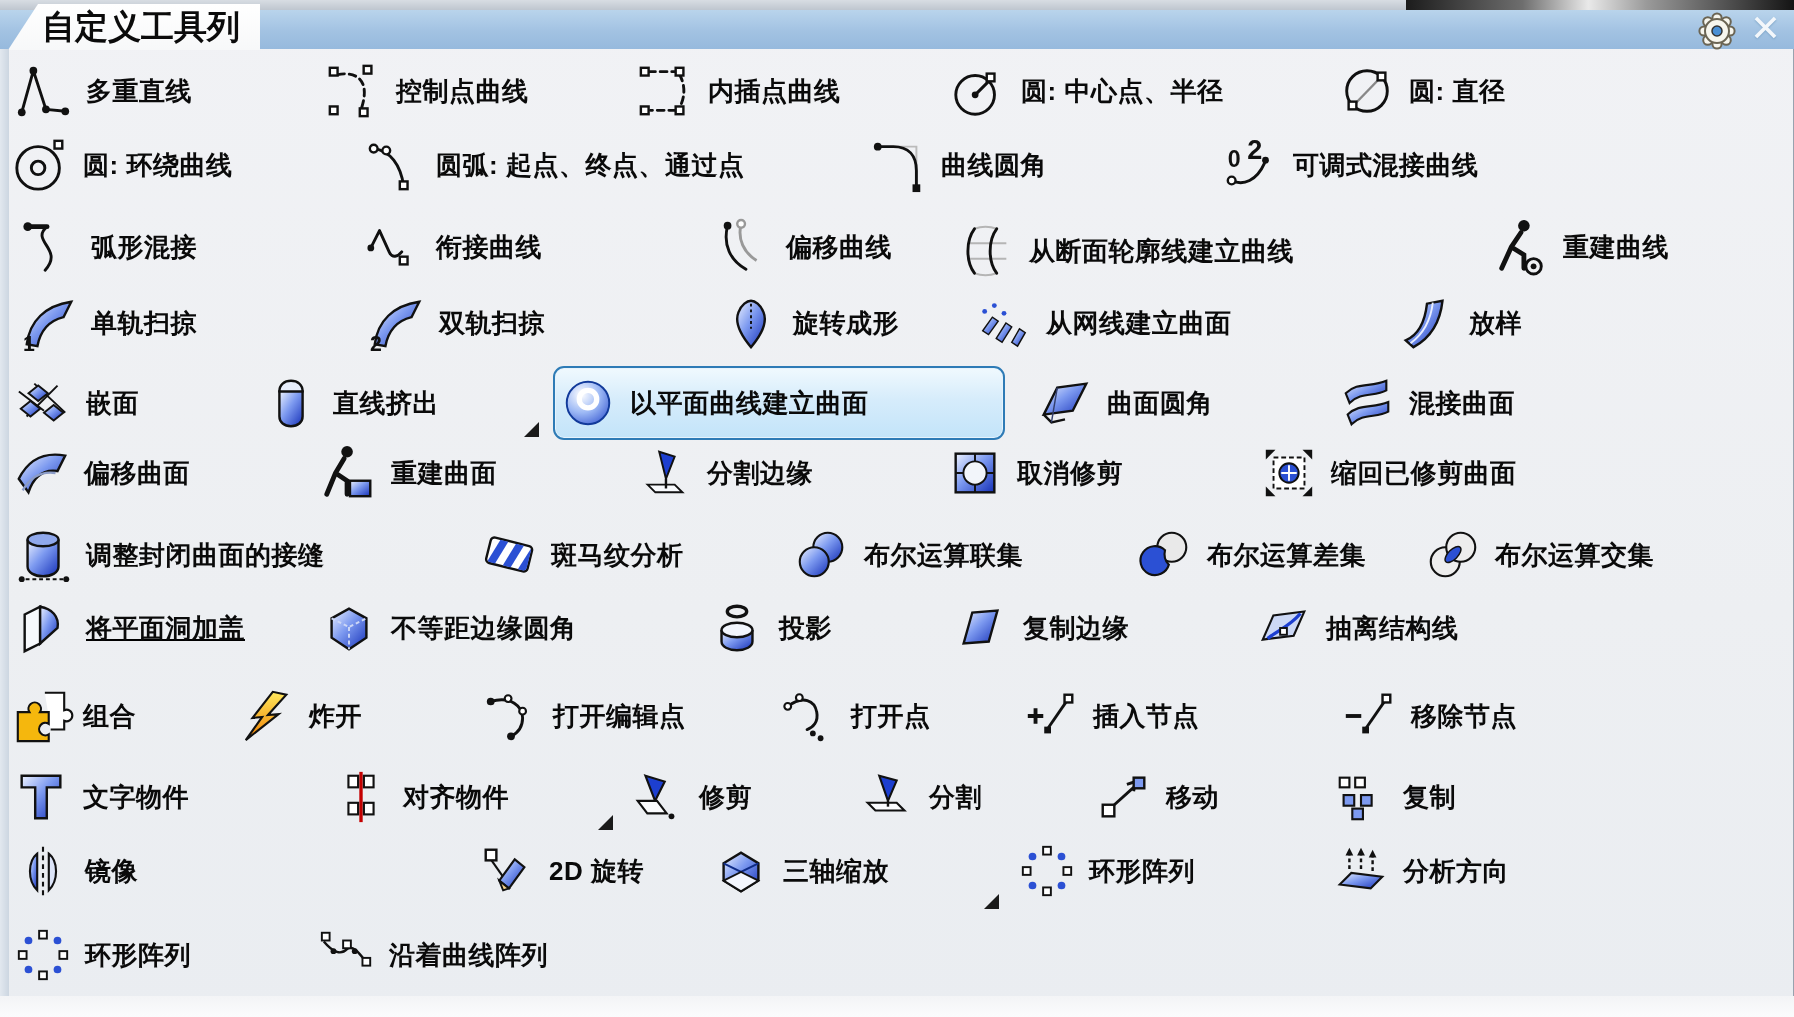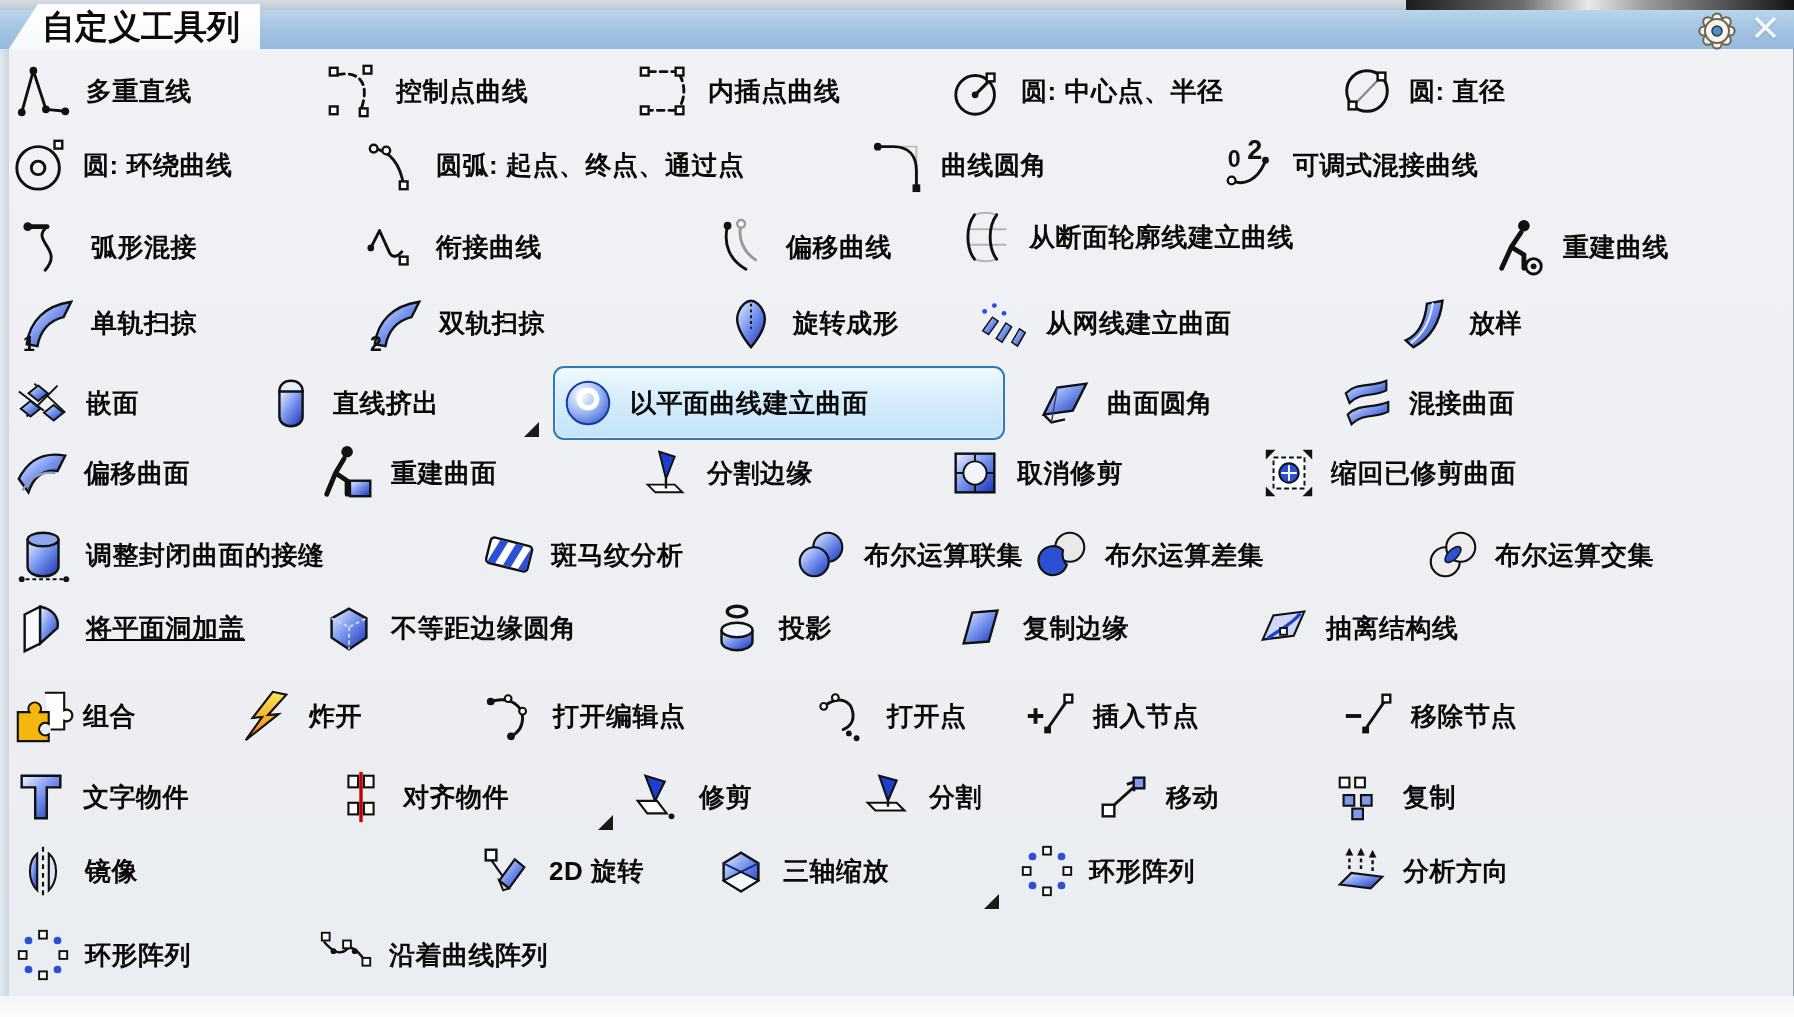--- a/index.html
+++ b/index.html
@@ -220,21 +220,21 @@
       <span class="ticon">
         <svg viewBox="0 0 60 60">
           <path d="M27 6 C23 22 30 36 43 44" stroke="#999" stroke-width="3" fill="none"></path>
           <circle cx="27" cy="6" r="4" fill="#fff" stroke="#999" stroke-width="2.5"></circle>
           <path d="M13 8 C8 28 16 44 32 53" stroke="#101010" stroke-width="3" fill="none" stroke-linecap="round" stroke-linejoin="round"></path>
           <circle cx="13" cy="8" r="4" fill="#111"></circle>
         </svg>
       </span>
       <span class="tlabel">偏移曲线</span>
     </div>
-    <div class="tb-item" style="left: 958px; top: 206px;">
+    <div class="tb-item" style="left: 958px; top: 220px;">
       <span class="ticon">
         <svg viewBox="0 0 60 60">
           <path d="M17 7 C25 4 32 4 40 7 M17 53 C25 56 32 56 40 53 M10 22 H50 M10 38 H50" stroke="#b5b5b5" stroke-width="2" fill="none"></path>
           <path d="M17 7 C8 19 8 41 17 53" stroke="#101010" stroke-width="3" fill="none" stroke-linecap="round" stroke-linejoin="round"></path>
           <path d="M40 7 C31 19 31 41 40 53" stroke="#101010" stroke-width="3" fill="none" stroke-linecap="round" stroke-linejoin="round"></path>
         </svg>
       </span>
       <span class="tlabel">从断面轮廓线建立曲线</span>
     </div>
     <div class="tb-item" style="left: 1492px; top: 216px;">
@@ -440,21 +440,21 @@
     </div>
     <div class="tb-item" style="left: 793px; top: 524px;">
       <span class="ticon">
         <svg viewBox="0 0 60 60">
           <circle cx="36" cy="22" r="15" fill="url(#bg)" stroke="#111" stroke-width="2.2"></circle>
           <circle cx="22" cy="37" r="15" fill="url(#bg)" stroke="#111" stroke-width="2.2"></circle>
         </svg>
       </span>
       <span class="tlabel">布尔运算联集</span>
     </div>
-    <div class="tb-item" style="left: 1034px; top: 524px;">
+    <div class="tb-item" style="left: 1136px; top: 524px;">
       <span class="ticon">
         <svg viewBox="0 0 60 60">
           <circle cx="37" cy="22" r="15" fill="#e9e9e9" stroke="#111" stroke-width="2.2"></circle>
           <path d="M30 25 A15 15 0 1 0 34 40 A16 16 0 0 1 30 25 Z" fill="#2b50d4" stroke="#111" stroke-width="2.2"></path>
         </svg>
       </span>
       <span class="tlabel">布尔运算差集</span>
     </div>
     <div class="tb-item" style="left: 1424px; top: 524px;">
       <span class="ticon">
@@ -534,21 +534,21 @@
         <svg viewBox="0 0 60 60">
           <path d="M9 15 C30 9 42 20 42 32 C42 42 36 48 30 51" stroke="#101010" stroke-width="3" fill="none" stroke-linecap="round" stroke-linejoin="round"></path>
           <circle cx="9" cy="15" r="4" fill="#111"></circle>
           <circle cx="30" cy="51" r="4" fill="#111"></circle>
           <circle cx="27" cy="12" r="3.5" fill="#fff" stroke="#111" stroke-width="2.2"></circle>
           <circle cx="42" cy="25" r="3.5" fill="#fff" stroke="#111" stroke-width="2.2"></circle>
         </svg>
       </span>
       <span class="tlabel">打开编辑点</span>
     </div>
-    <div class="tb-item" style="left: 816px; top: 685px;">
+    <div class="tb-item" style="left: 780px; top: 685px;">
       <span class="ticon">
         <svg viewBox="0 0 60 60">
           <path d="M8 20 C24 8 36 14 38 26 C40 36 34 42 28 44" stroke="#101010" stroke-width="3" fill="none" stroke-linecap="round" stroke-linejoin="round"></path>
           <circle cx="8" cy="20" r="3.5" fill="#fff" stroke="#111" stroke-width="2.2"></circle>
           <circle cx="20" cy="11" r="3.5" fill="#fff" stroke="#111" stroke-width="2.2"></circle>
           <circle cx="34" cy="48" r="3" fill="#111"></circle>
           <circle cx="42" cy="53" r="3" fill="#111"></circle>
         </svg>
       </span>
       <span class="tlabel">打开点</span>

